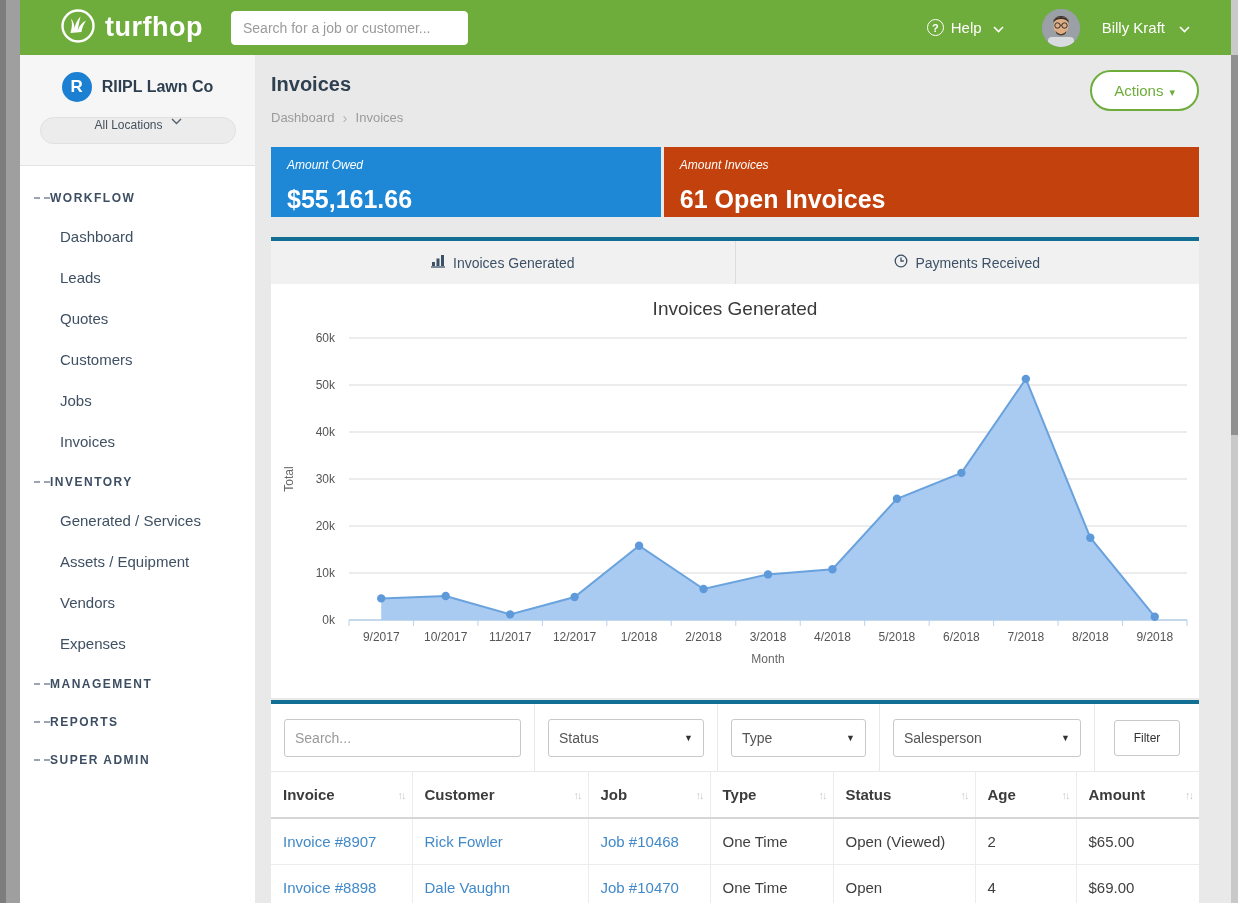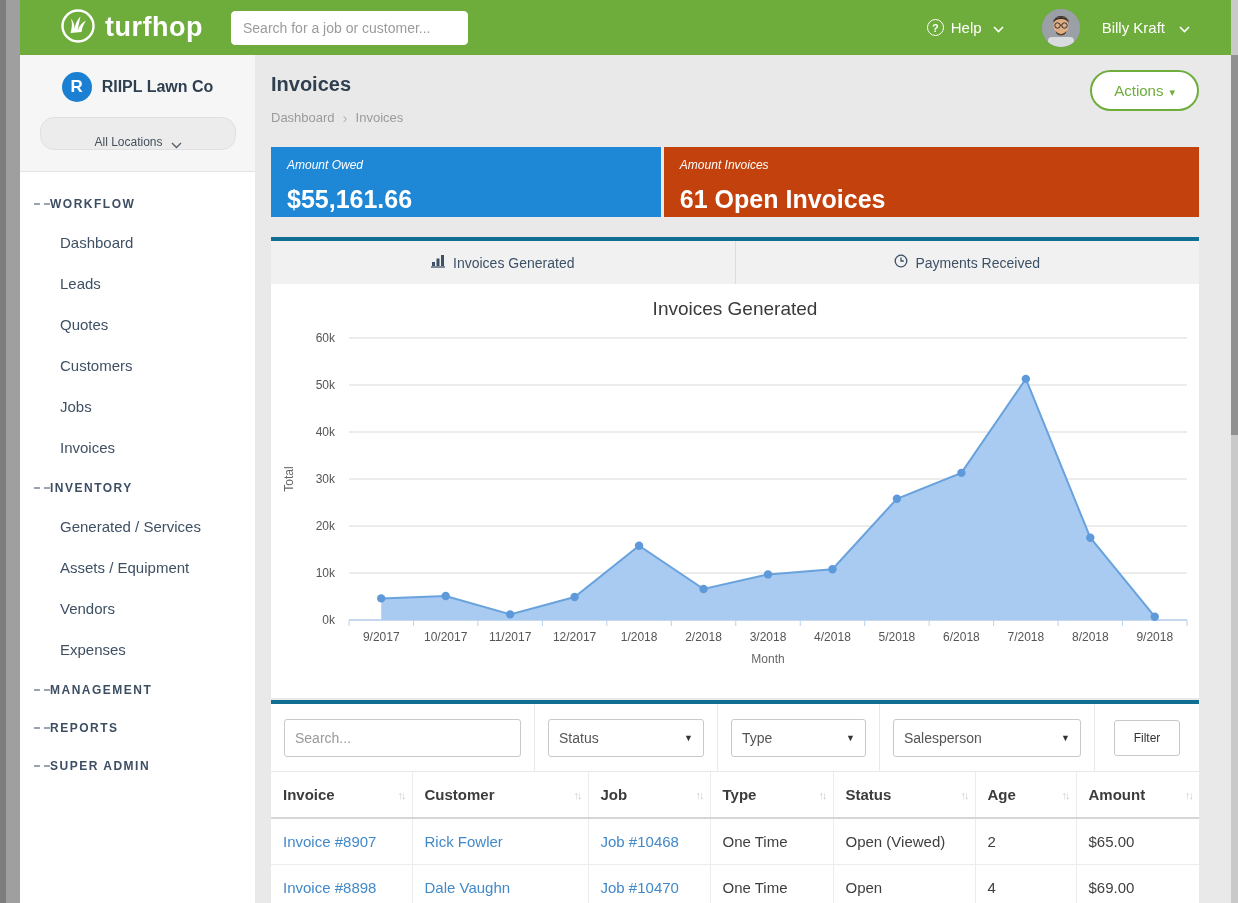--- a/index.html
+++ b/index.html
@@ -28,22 +28,22 @@
   .avatar { width: 38px; height: 38px; border-radius: 50%; overflow: hidden; background: #8f959b; flex: 0 0 38px; cursor: pointer; }
   .user-name { margin-left: 12px; cursor: pointer; }
 
   
   .sidebar { position: absolute; left: 20px; top: 55px; width: 235px; bottom: 0; background: #fff; z-index: 10; }
   .company { background: #f6f6f6; border-bottom: 1px solid #e3e3e3; padding: 17px 20px 21px; }
   .company-row { display: flex; align-items: center; justify-content: center; gap: 10px; }
   .r-badge { width: 30px; height: 30px; border-radius: 50%; background: #1b7fd2; color: #fff;
     display: flex; align-items: center; justify-content: center; font-size: 17px; font-weight: bold; }
   .company-name { font-size: 16px; font-weight: bold; color: #2e3f50; }
-  .loc-pill { margin: 15px auto 0; width: 196px; height: 33px; background: #ececec; border: 1px solid #e0e0e0;
-    border-radius: 14px; display: flex; align-items: flex-end; justify-content: center; gap: 8px;
+  .loc-pill { margin: 15px auto 0; width: 196px; height: 27px; background: #ececec; border: 1px solid #e0e0e0;
+    border-radius: 14px; display: flex; align-items: flex-start; justify-content: center; gap: 8px;
     font-size: 12px; color: #44505c; cursor: pointer; }
   .side-nav { padding: 12px 0; }
   .side-section { display: flex; align-items: center; gap: 0; padding: 13px 20px 11px 14px;
     font-size: 12px; font-weight: bold; letter-spacing: 1.5px; color: #3d4e63; cursor: pointer; }
   .dash-icon { width: 16px; border-top: 2px dashed #9aa5b1; display: inline-block; }
   .side-item { padding: 12px 10px 12px 40px; font-size: 15px; color: #3f5063; cursor: pointer; }
 
   
   .main { position: absolute; left: 255px; top: 55px; right: 0; bottom: 0; background: #e9e9e9; overflow: hidden; }
   .content { margin-left: 16px; width: 928px; }

